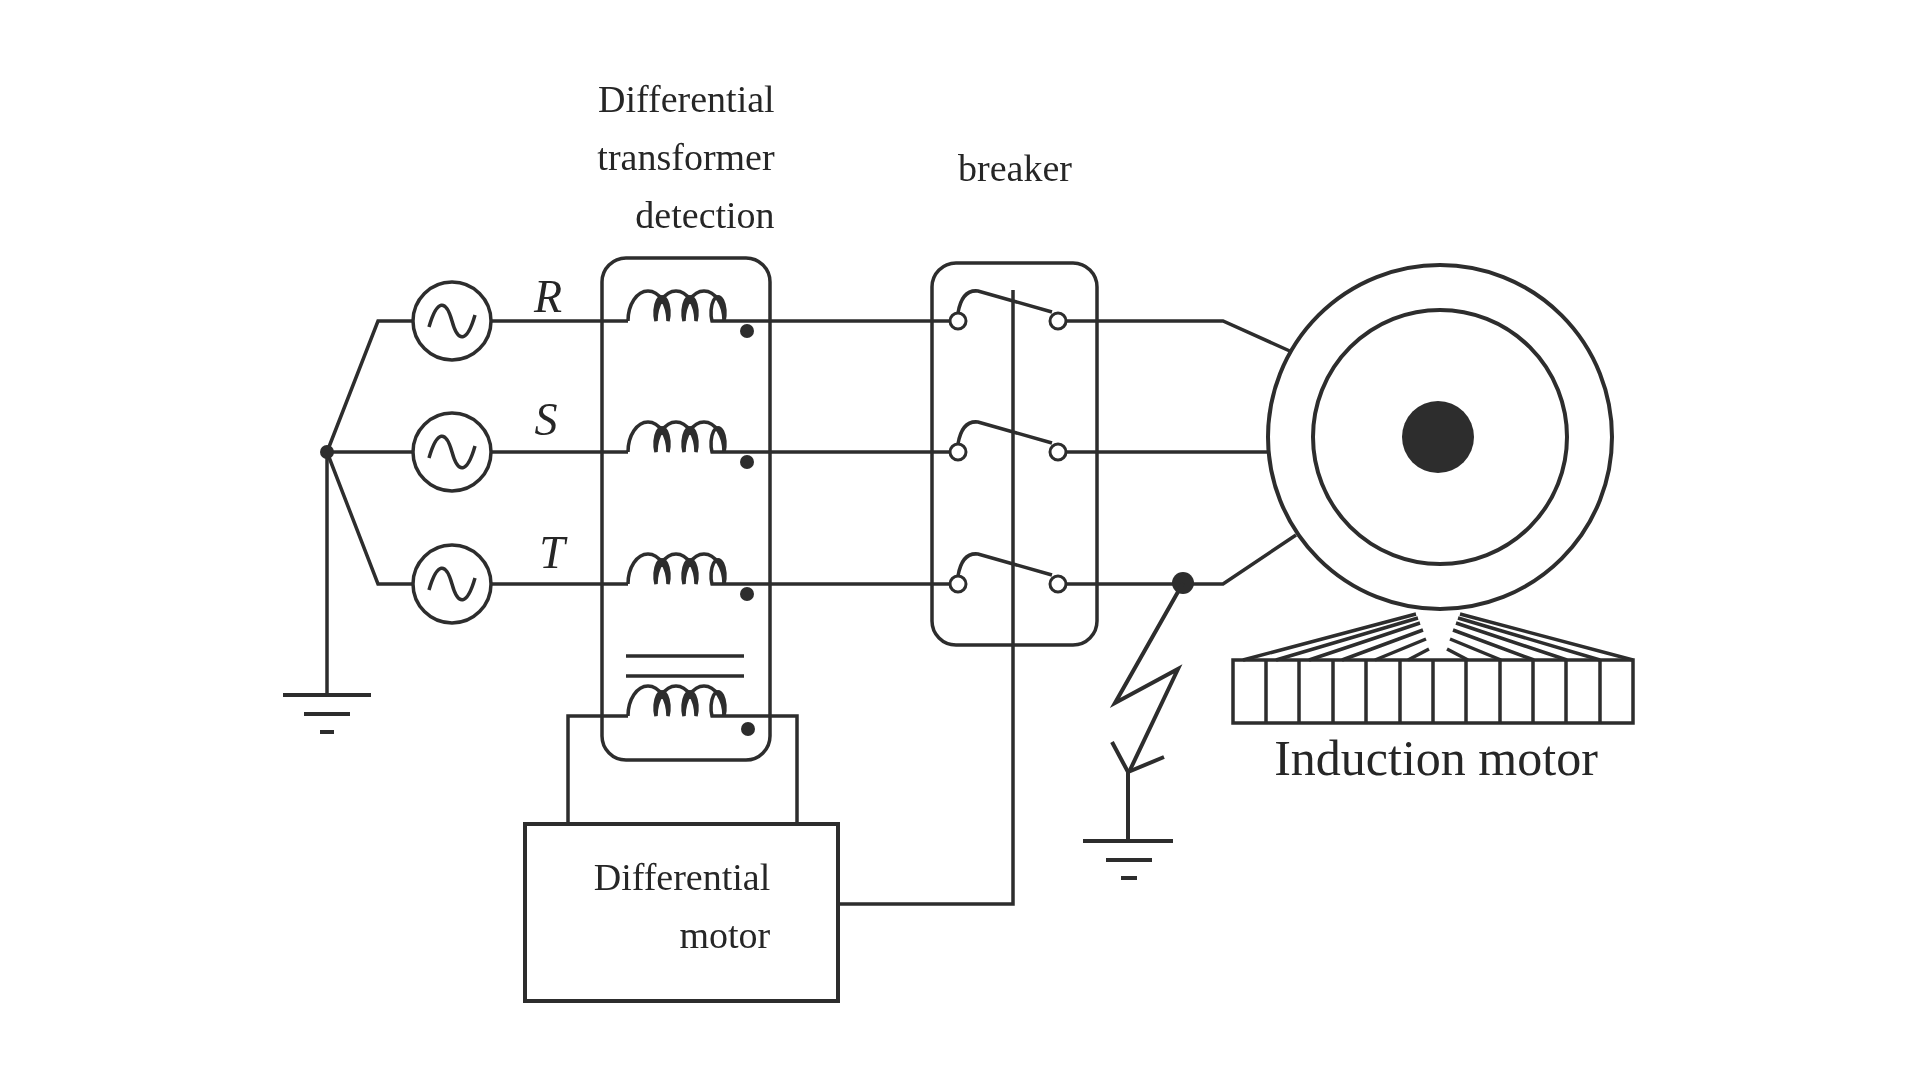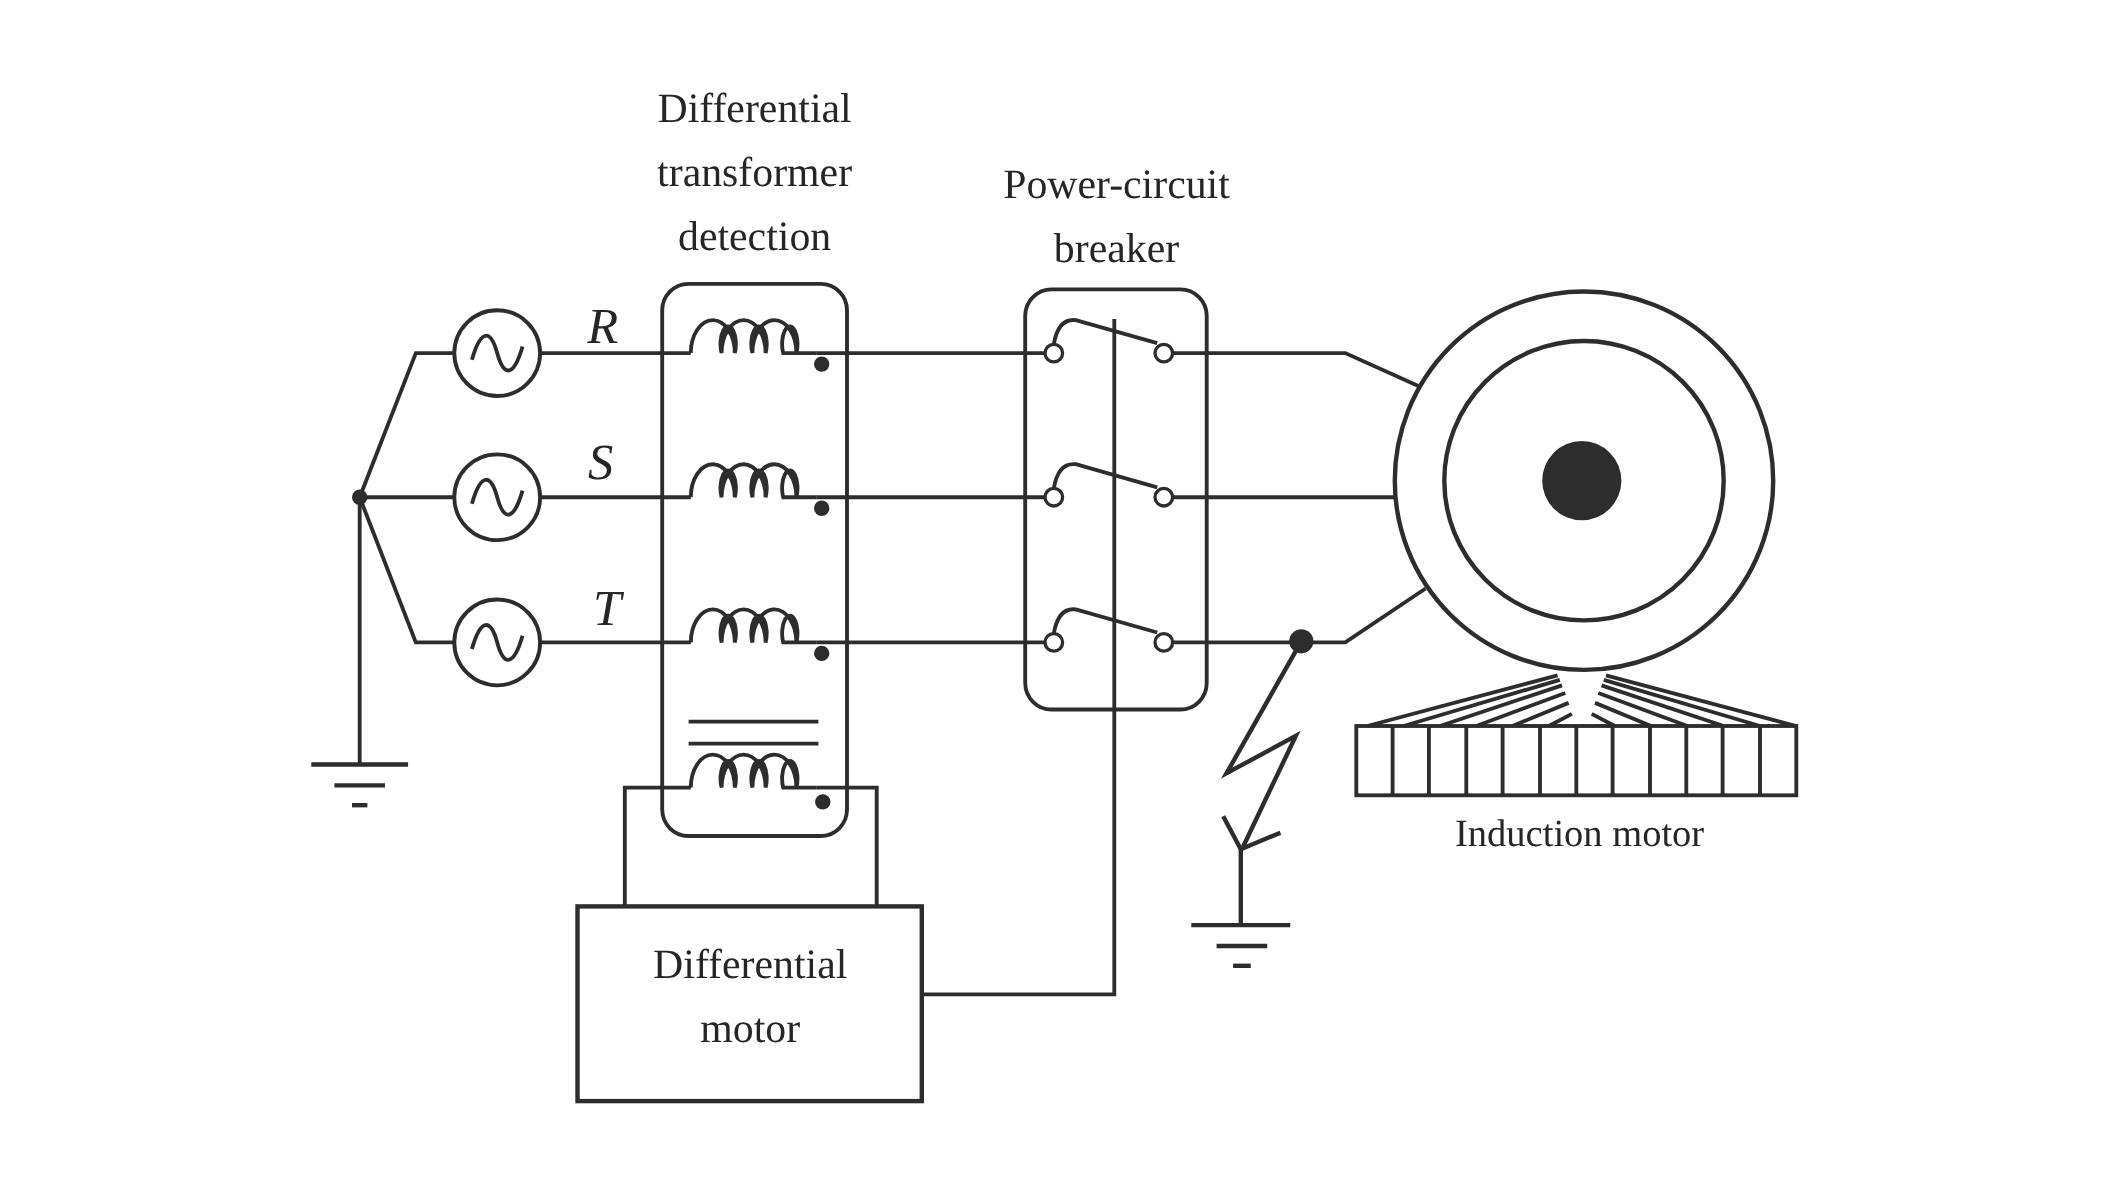--- a/index.html
+++ b/index.html
@@ -9,25 +9,25 @@
     background:var(--bg); overflow:hidden;
     font-family:"Liberation Serif","DejaVu Serif",serif;
   }
   #diagram-svg { position:absolute; left:0; top:0; }
   .wire   { stroke:var(--line); stroke-width:3.5; fill:none; }
   .thick  { stroke:var(--line); stroke-width:4;   fill:none; }
   .boxln  { stroke:var(--line); stroke-width:3.5; fill:none; }
   .filled { fill:var(--line); stroke:none; }
   .contact{ fill:#ffffff; stroke:var(--line); stroke-width:3; }
   .label {
-    position:absolute; color:var(--text); text-align:center;
+    position:absolute; color:var(--text); text-align:right;
     transform:translateX(-50%); white-space:nowrap; user-select:none;
   }
   .lbl-38 { font-size:38px; line-height:58px; }
-  .lbl-40 { font-size:35px; line-height:44px; }
+  .lbl-40 { font-size:50px; line-height:44px; }
   .phase  { font-size:46px; line-height:46px; font-style:italic; }
 </style>
 </head>
 <body>
 
 <div id="screen">
 
   <svg id="diagram-svg" width="1920" height="1080" viewBox="0 0 1920 1080">
 
     <g>
@@ -143,21 +143,20 @@
     </g>
   </svg>
 
   <div class="label lbl-38" style="left:686px; top:70px;">
     <div>Differential</div>
     <div>transformer</div>
     <div>detection</div>
   </div>
 
   <div class="label lbl-38" style="left:1015px; top:139px;">
-    <div>Power-circuit</div>
     <div>breaker</div>
   </div>
 
   <div class="label lbl-38" style="left:682px; top:848px;">
     <div>Differential</div>
     <div>motor</div>
   </div>
 
   <div class="label lbl-40" style="left:1436px; top:736px;">Induction motor</div>
 

